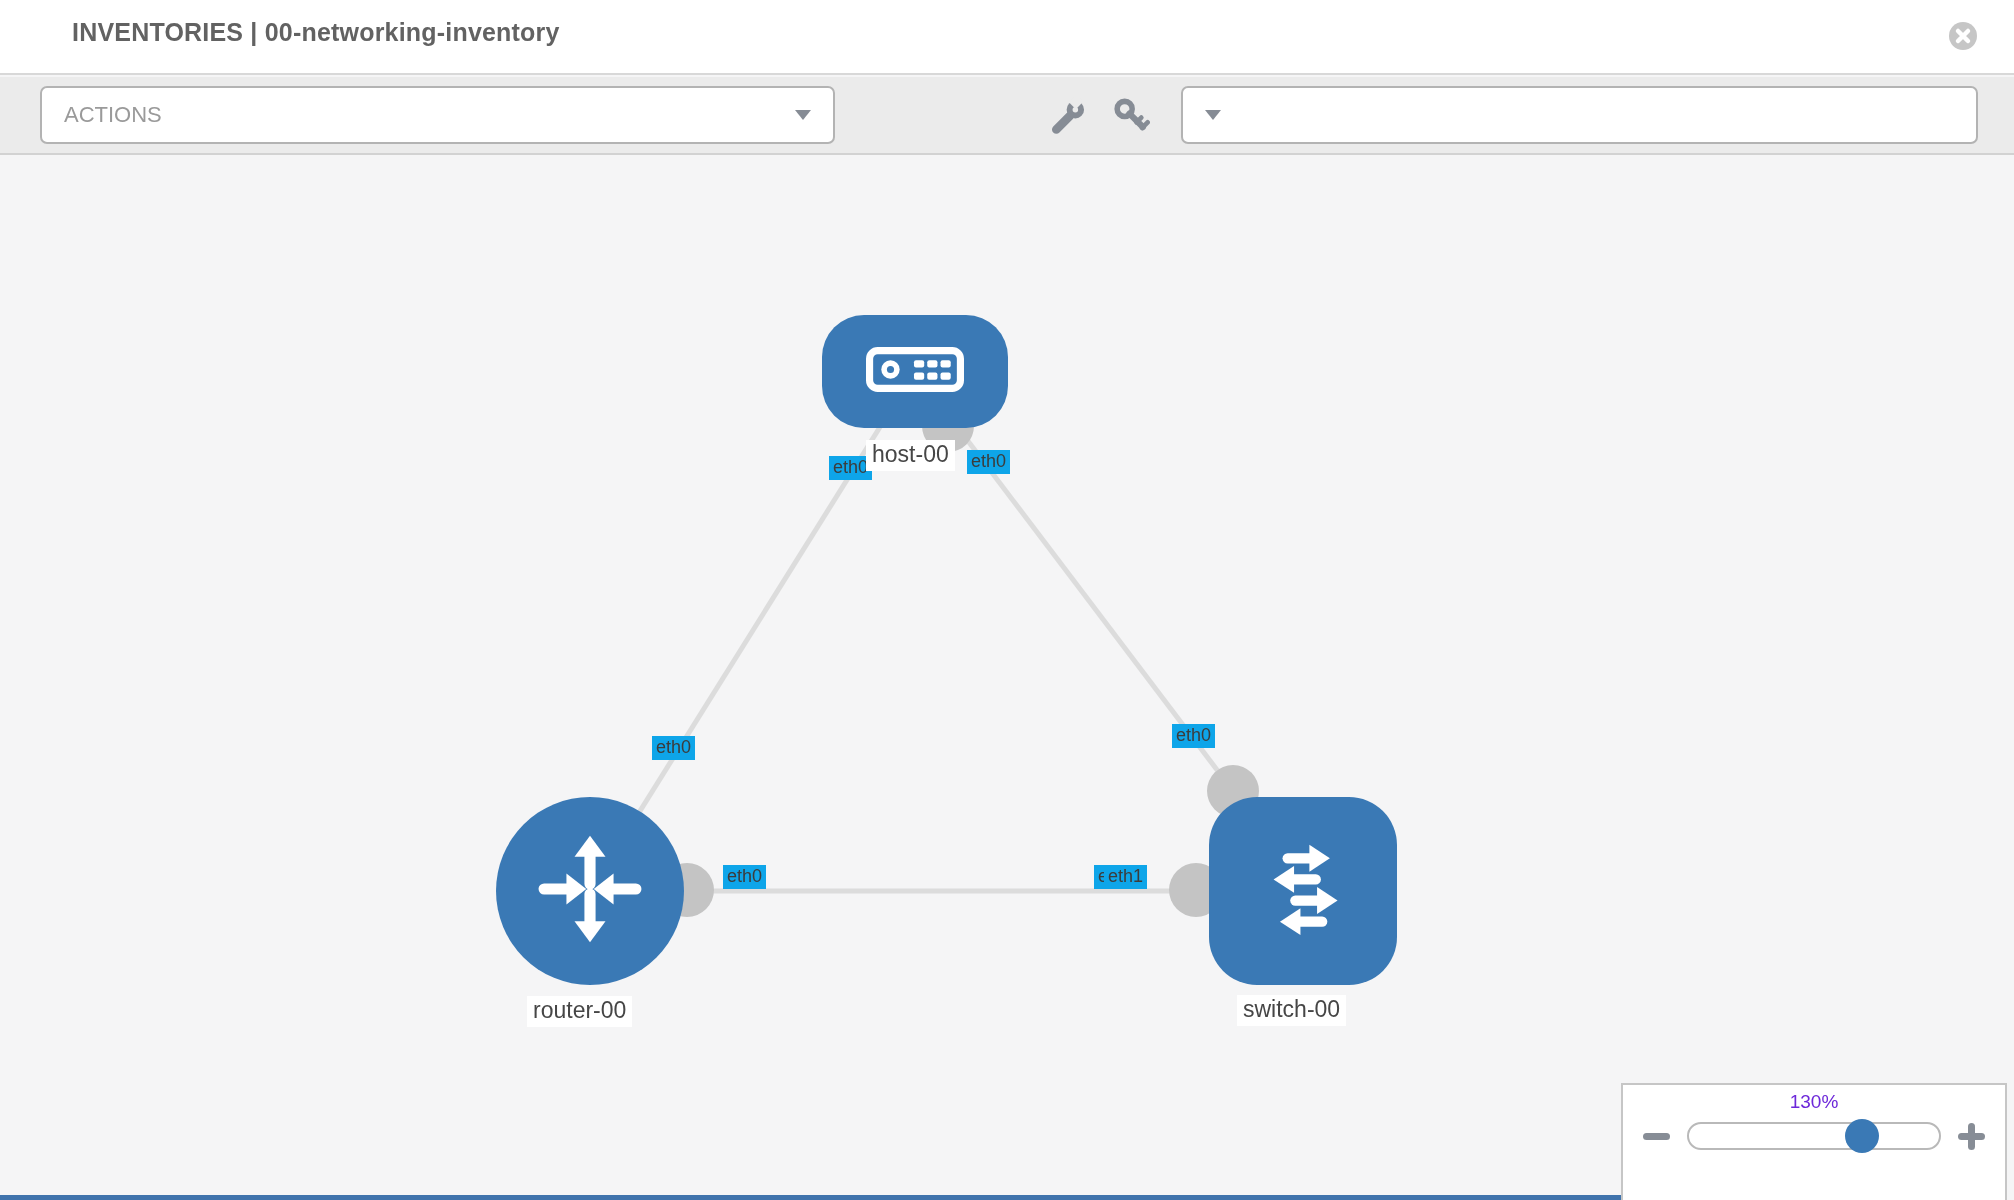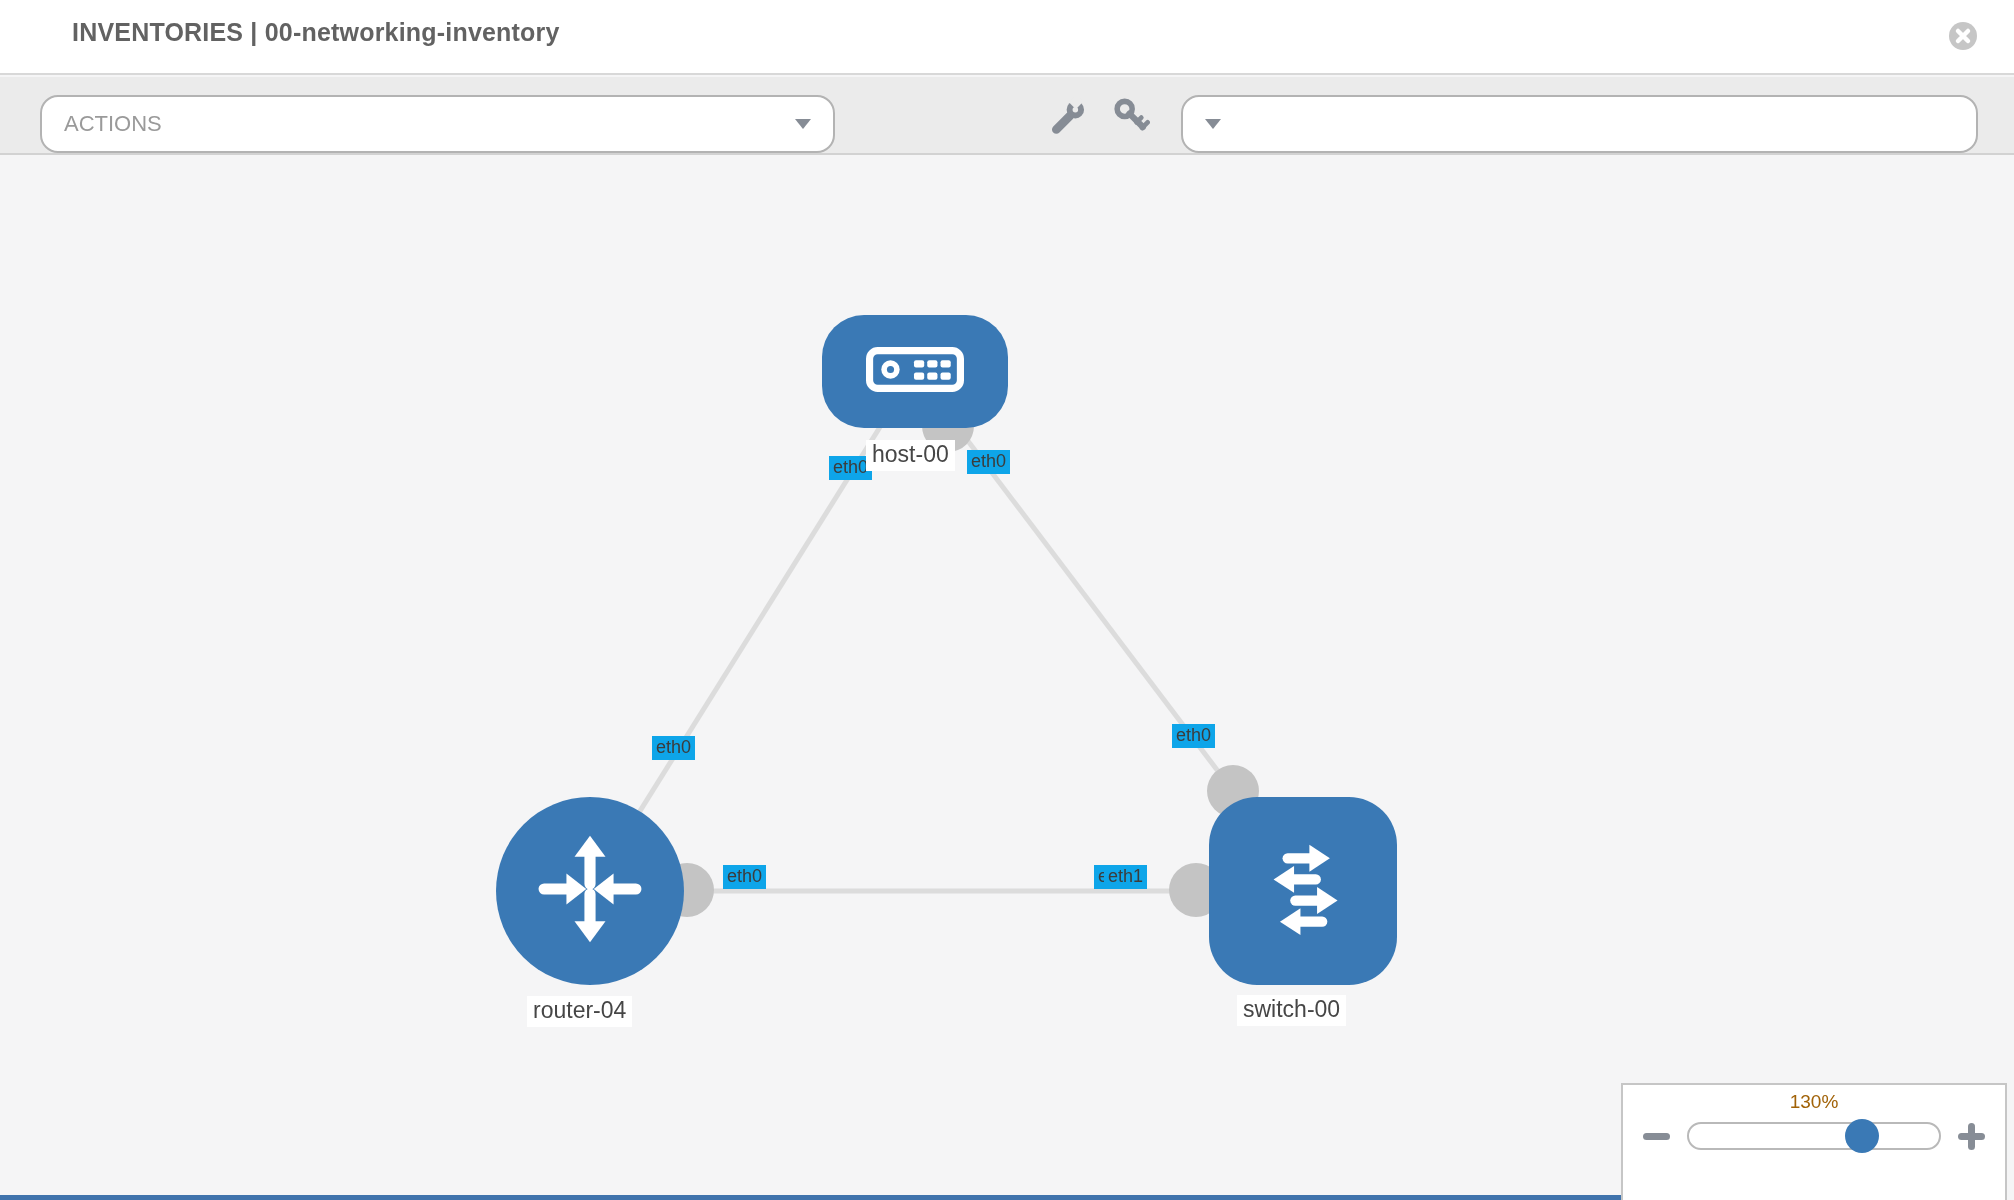--- a/index.html
+++ b/index.html
@@ -9,22 +9,22 @@
   
   .header { position:absolute; top:0; left:0; width:2014px; height:75px;
     background:#ffffff; border-bottom:2px solid #d8d8d8; z-index:10; }
   .page-title { position:absolute; left:40px; top:18px; font-size:25px; font-weight:bold;
     color:#626262; letter-spacing:.2px;margin-left:32px; }
   .close-btn { position:absolute; right:36px; top:21px; width:30px; height:30px; cursor:pointer; }
 
   
   .toolbar { position:absolute; top:77px; left:0; width:2014px; height:78px;
     background:#ebebeb; border-bottom:2px solid #d2d2d2; z-index:9; }
-  .select { position:absolute; top:18px; height:58px; background:#fff;
-    border:2px solid #b3b3b3; border-radius:18px; display:flex; align-items:center;
+  .select { position:absolute; top:9px; height:58px; background:#fff;
+    border:2px solid #b3b3b3; border-radius:7px; display:flex; align-items:center;
     padding:12px 22px; cursor:pointer; }
   .select .sel-text { font-size:22px; color:#9a9a9a; flex:1; }
   .caret { width:0; height:0; border-left:8px solid transparent; border-right:8px solid transparent;
     border-top:10px solid #868c95; }
   .select-actions { left:40px; width:795px; }
   .select-search  { left:1181px; width:797px; }
   .tool-icon { position:absolute; top:20px; width:38px; height:38px; cursor:pointer; }
   .tool-icon.wrench { left:1050px; }
   .tool-icon.key    { left:1112px; }
 
@@ -51,21 +51,21 @@
   .eth-r1 { left:652px;  top:581px; }
   .eth-hs { left:967px;  top:295px; }
   .eth-s1 { left:1172px; top:569px; }
   .eth-r2 { left:723px;  top:710px; }
   .eth-s0 { left:1094px; top:710px; z-index:3; }
   .eth-s2 { left:1104px; top:710px; z-index:4; }
 
   
   .zoom-panel { position:absolute; left:1621px; top:1083px; width:386px; height:117px;
     background:#ffffff; border:2px solid #c6c6c6; border-bottom:none; z-index:11; }
-  .zoom-level { margin-top:6px; text-align:center; font-size:19px; color:#a16207; }
+  .zoom-level { margin-top:6px; text-align:center; font-size:19px; color:#6d28d9; }
   .zoom-row { display:flex; align-items:center; margin-top:9px; padding:0 20px; }
   .zoom-minus { width:27px; height:7px; background:#878d96; border-radius:4px; cursor:pointer; }
   .zoom-track { position:relative; flex:1; height:28px; margin:0 17px; background:#fff;
     border:2px solid #b9b9b9; border-radius:15px; cursor:pointer; }
   .zoom-knob { position:absolute; left:156px; top:50%; transform:translateY(-50%);
     width:34px; height:34px; border-radius:50%; background:#3a79b5; cursor:grab; }
   .zoom-plus { position:relative; width:27px; height:27px; cursor:pointer; }
   .zoom-plus::before { content:""; position:absolute; left:0; top:10px; width:27px; height:7px;
     background:#878d96; border-radius:4px; }
   .zoom-plus::after { content:""; position:absolute; left:10px; top:0; width:7px; height:27px;
@@ -177,21 +177,21 @@
 
   <div class="eth-label eth-hr">eth0</div>
   <div class="eth-label eth-r1">eth0</div>
   <div class="eth-label eth-hs">eth0</div>
   <div class="eth-label eth-s1">eth0</div>
   <div class="eth-label eth-r2">eth0</div>
   <div class="eth-label eth-s0">eth0</div>
   <div class="eth-label eth-s2">eth1</div>
 
   <div class="node-label lbl-host">host-00</div>
-  <div class="node-label lbl-router">router-04</div>
+  <div class="node-label lbl-router">router-00</div>
   <div class="node-label lbl-switch">switch-00</div>
 
 </div>
 
 <div class="zoom-panel">
   <div class="zoom-level">130%</div>
   <div class="zoom-row">
     <div class="zoom-minus"></div>
     <div class="zoom-track">
       <div class="zoom-knob"></div>

